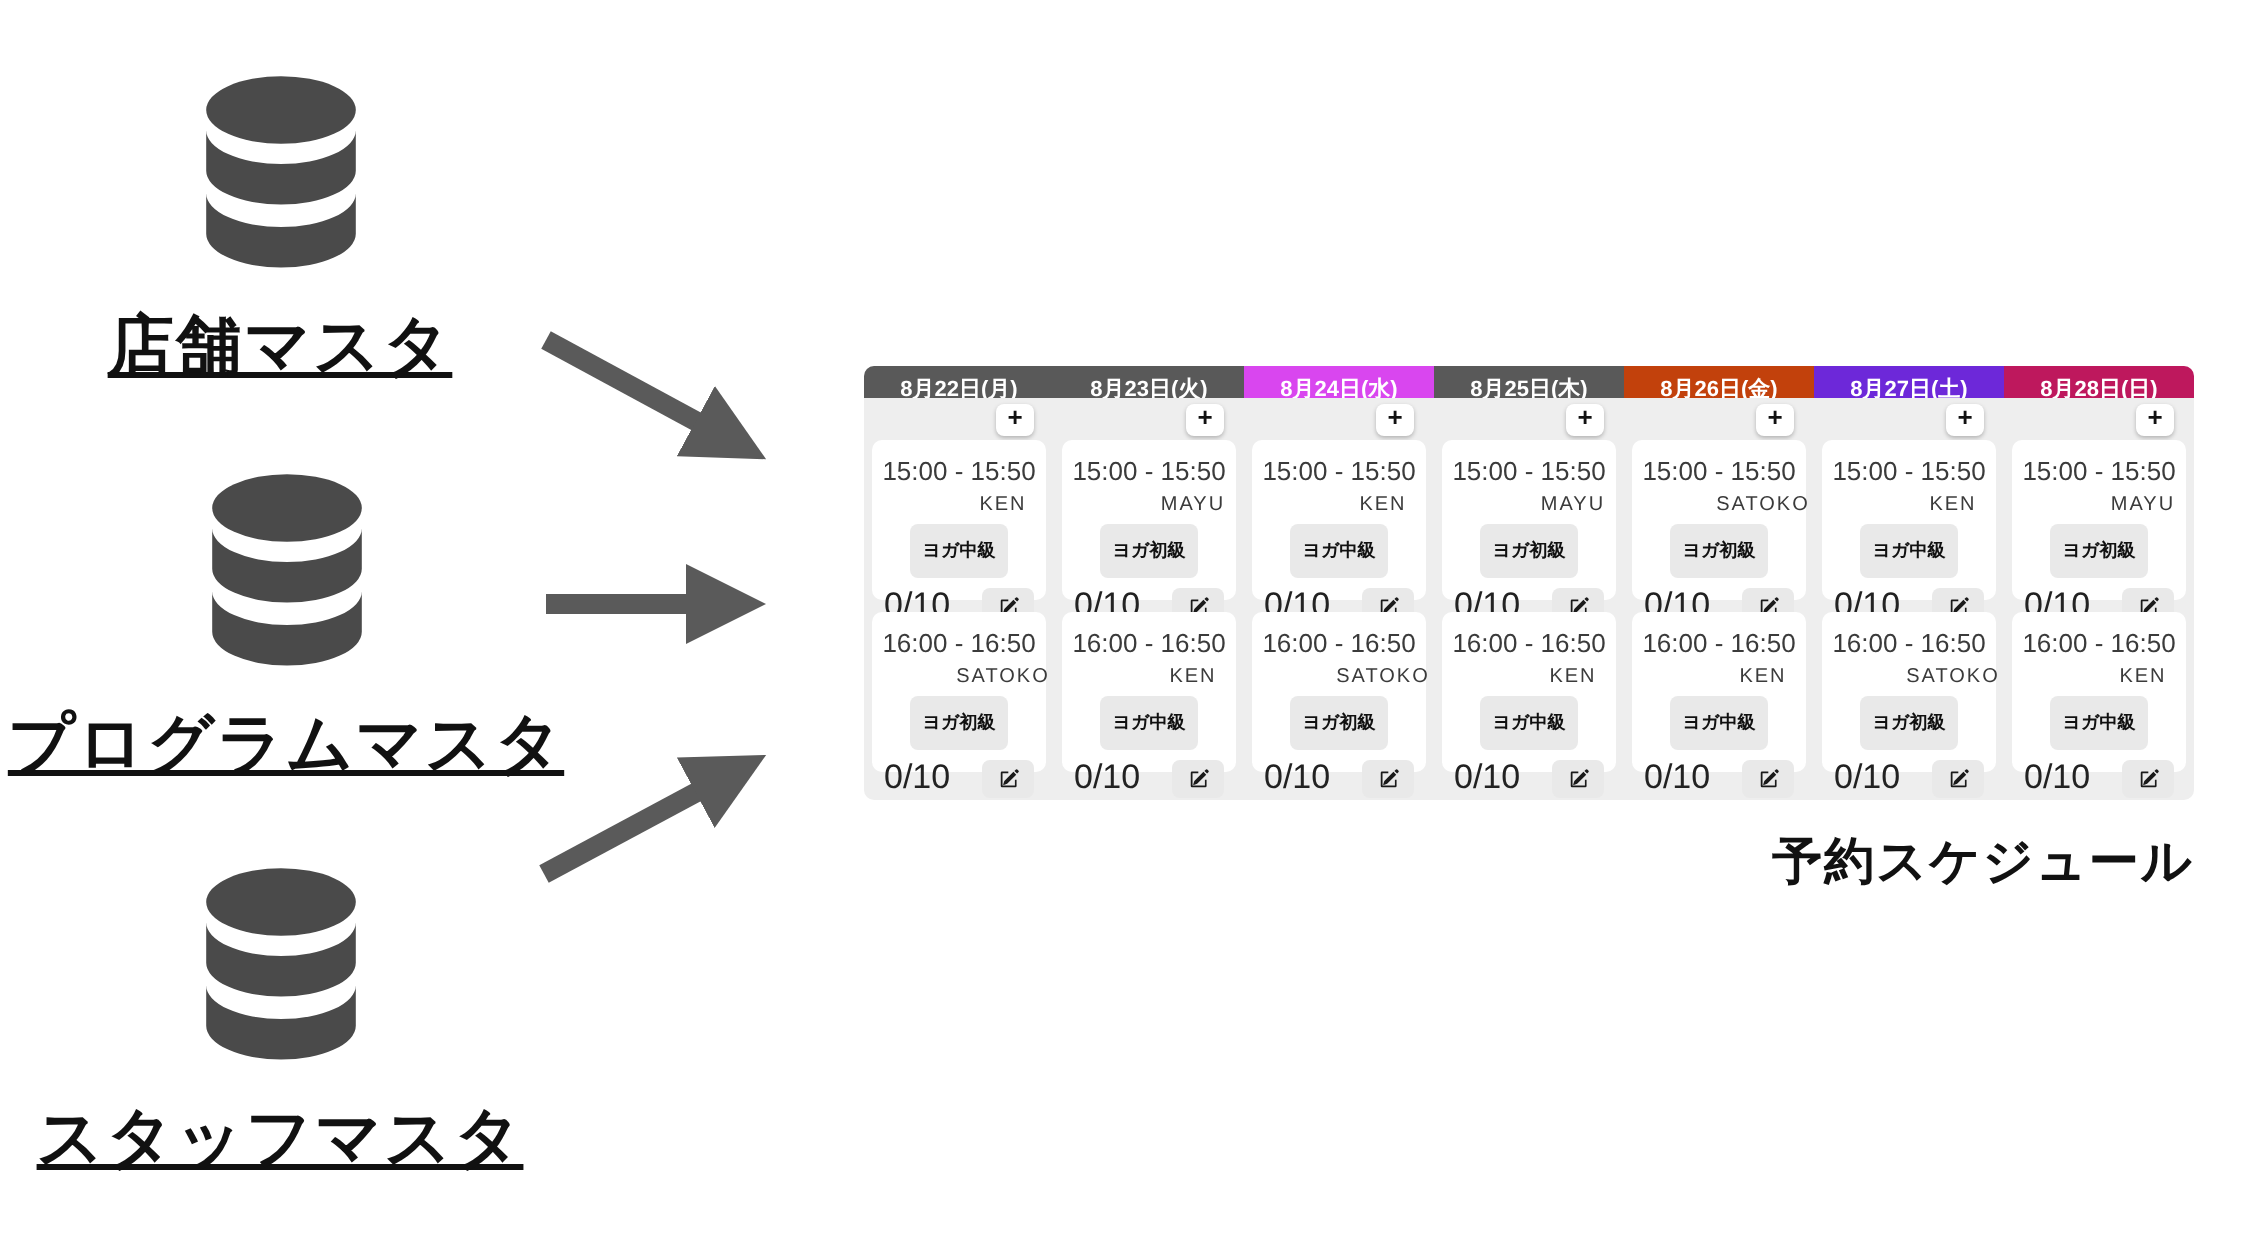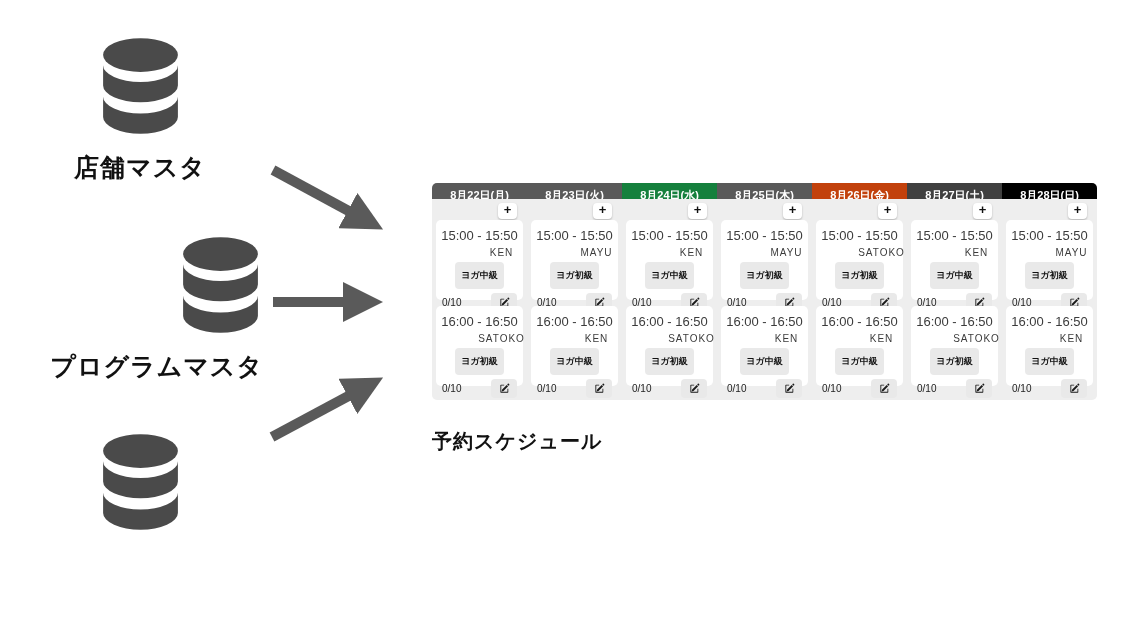--- a/index.html
+++ b/index.html
@@ -2,23 +2,23 @@
 <html style="--arrow: #5a5a5a;"><head>
 <meta charset="utf-8">
 <style>
   html,body { margin:0; padding:0; background:#ffffff; }
   body { font-family:"Liberation Sans","DejaVu Sans",sans-serif; }
   #stage { position:relative; width:1130px; height:618px; background:#fff; overflow:hidden; }
 
   
   .db-block { position:absolute; width:240px; display:flex; flex-direction:column; align-items:center; }
   .db-icon { width:85px; height:99px; display:block; }
-  .db-label { margin-top:15px; font-size:25px; font-weight:bold; color:#111; letter-spacing:1px; white-space:nowrap; }
+  .db-label { margin-top:15px; font-size:33px; font-weight:bold; color:#111; letter-spacing:1px; white-space:nowrap;text-decoration:underline; }
   #db1 { left:20px; top:37px; }
-  #db2 { left:23px; top:236px;align-items:flex-end; }
+  #db2 { left:23px; top:236px; }
   #db3 { left:20px; top:433px; }
 
   
   .arrows { position:absolute; left:255px; top:150px; }
   .arrows line { stroke:var(--arrow,#5a5a5a); stroke-width:10; }
 
   
   .schedule { position:absolute; left:432px; top:183px; width:665px; height:217px;
               background:#eeeeee; border-radius:5px; overflow:hidden; }
   .columns { display:flex; height:100%; }
@@ -30,25 +30,25 @@
              background:#ffffff; color:#111; font-size:13px; font-weight:bold; line-height:14px;
              box-shadow:0 1px 2px rgba(0,0,0,.25); cursor:pointer; }
   .cards { padding:4px 4px 0 4px; display:flex; flex-direction:column; gap:6px; }
   .card { height:80px; background:#ffffff; border-radius:5px; box-sizing:border-box;
           padding:8px 6px 0 6px; display:flex; flex-direction:column; align-items:center; }
   .time { font-size:13px; color:#3b3b3b; white-space:nowrap; }
   .staff { font-size:10px; color:#3b3b3b; letter-spacing:1px; margin-top:4px;padding-left:44px; }
   .badge { margin-top:4px; background:#e9e9e9; color:#111; font-size:9px; font-weight:bold;
            padding:7px 6px; border-radius:4px; white-space:nowrap; }
   .cap-row { margin-top:4px; width:100%; display:flex; justify-content:space-between; align-items:center; }
-  .cap { font-size:10px; color:#222; }
+  .cap { font-size:17px; color:#222; }
   .edit-btn { width:26px; height:19px; border:none; border-radius:4px; background:#e9e9e9;
               display:flex; align-items:center; justify-content:center; padding:0; cursor:pointer; }
-  .schedule-title { position:absolute; left:432px; top:428px; width:665px; text-align:left;
-                    font-size:20px; font-weight:bold; color:#111; letter-spacing:1px; }
+  .schedule-title { position:absolute; left:432px; top:414px; width:665px; text-align:right;
+                    font-size:25px; font-weight:bold; color:#111; letter-spacing:1px; }
 </style>
 </head>
 <body>
 
 <div id="stage">
 
   <svg width="0" height="0" style="position:absolute" aria-hidden="true">
     <defs>
       <g id="db-shape" fill="#4a4a4a">
         <ellipse cx="50" cy="16" rx="44" ry="15"></ellipse>
@@ -69,20 +69,21 @@
     <svg class="db-icon" viewBox="0 0 100 88" preserveAspectRatio="none">
         <use href="#db-shape"></use>
       </svg>
     <div class="db-label">プログラムマスタ</div>
   </div>
 
   <div class="db-block" id="db3">
     <svg class="db-icon" viewBox="0 0 100 88" preserveAspectRatio="none">
         <use href="#db-shape"></use>
       </svg>
+    <div class="db-label">スタッフマスタ</div>
   </div>
 
   <svg class="arrows" width="150" height="310" viewBox="0 0 150 310">
     <defs>
       <marker id="arrowhead" viewBox="0 0 10 10" refX="6" refY="5" markerWidth="4" markerHeight="4" orient="auto">
         <path d="M0 0 L10 5 L0 10 Z" fill="#5a5a5a" style="fill:var(--arrow,#5a5a5a)"></path>
       </marker>
     </defs>
     <line x1="18" y1="20" x2="114" y2="72" marker-end="url(#arrowhead)"></line>
     <line x1="18" y1="152" x2="112" y2="152" marker-end="url(#arrowhead)"></line>
@@ -161,21 +162,21 @@
           <path d="M12.85 1.2a1 1 0 0 1 1.41 0l.54.54a1 1 0 0 1 0 1.41l-.9.9-1.95-1.95.9-.9zM11.24 2.81 4.6 9.46l-.82 2.47a.3.3 0 0 0 .38.38l2.47-.82 6.64-6.64-2.03-2.04z"></path>
           <path d="M13.5 8.5v4.6a.9.9 0 0 1-.9.9H2.9a.9.9 0 0 1-.9-.9V3.4a.9.9 0 0 1 .9-.9h4.6v1.3H3.3v9h9V8.5h1.2z"></path>
         </svg>
       </button>
     </div>
   </div>
 </div>
   </div>
 
   <div class="col">
-    <div class="col-header" style="background: #15803d;">8月24日(水)</div>
+    <div class="col-header" style="background: #d946ef;">8月24日(水)</div>
     <div class="add-row">
       <button class="add-btn">+</button>
     </div>
     <div class="cards">
   <div class="card">
     <div class="time">15:00 - 15:50</div>
     <div class="staff">KEN</div>
     <div class="badge">ヨガ中級</div>
     <div class="cap-row">
       <div class="cap">0/10</div>
@@ -275,21 +276,21 @@
           <path d="M12.85 1.2a1 1 0 0 1 1.41 0l.54.54a1 1 0 0 1 0 1.41l-.9.9-1.95-1.95.9-.9zM11.24 2.81 4.6 9.46l-.82 2.47a.3.3 0 0 0 .38.38l2.47-.82 6.64-6.64-2.03-2.04z"></path>
           <path d="M13.5 8.5v4.6a.9.9 0 0 1-.9.9H2.9a.9.9 0 0 1-.9-.9V3.4a.9.9 0 0 1 .9-.9h4.6v1.3H3.3v9h9V8.5h1.2z"></path>
         </svg>
       </button>
     </div>
   </div>
 </div>
   </div>
 
   <div class="col">
-    <div class="col-header" style="background: #404040;">8月27日(土)</div>
+    <div class="col-header" style="background: #6d28d9;">8月27日(土)</div>
     <div class="add-row">
       <button class="add-btn">+</button>
     </div>
     <div class="cards">
   <div class="card">
     <div class="time">15:00 - 15:50</div>
     <div class="staff">KEN</div>
     <div class="badge">ヨガ中級</div>
     <div class="cap-row">
       <div class="cap">0/10</div>
@@ -313,21 +314,21 @@
           <path d="M12.85 1.2a1 1 0 0 1 1.41 0l.54.54a1 1 0 0 1 0 1.41l-.9.9-1.95-1.95.9-.9zM11.24 2.81 4.6 9.46l-.82 2.47a.3.3 0 0 0 .38.38l2.47-.82 6.64-6.64-2.03-2.04z"></path>
           <path d="M13.5 8.5v4.6a.9.9 0 0 1-.9.9H2.9a.9.9 0 0 1-.9-.9V3.4a.9.9 0 0 1 .9-.9h4.6v1.3H3.3v9h9V8.5h1.2z"></path>
         </svg>
       </button>
     </div>
   </div>
 </div>
   </div>
 
   <div class="col">
-    <div class="col-header" style="background: #000000;">8月28日(日)</div>
+    <div class="col-header" style="background: #be185d;">8月28日(日)</div>
     <div class="add-row">
       <button class="add-btn">+</button>
     </div>
     <div class="cards">
   <div class="card">
     <div class="time">15:00 - 15:50</div>
     <div class="staff">MAYU</div>
     <div class="badge">ヨガ初級</div>
     <div class="cap-row">
       <div class="cap">0/10</div>

